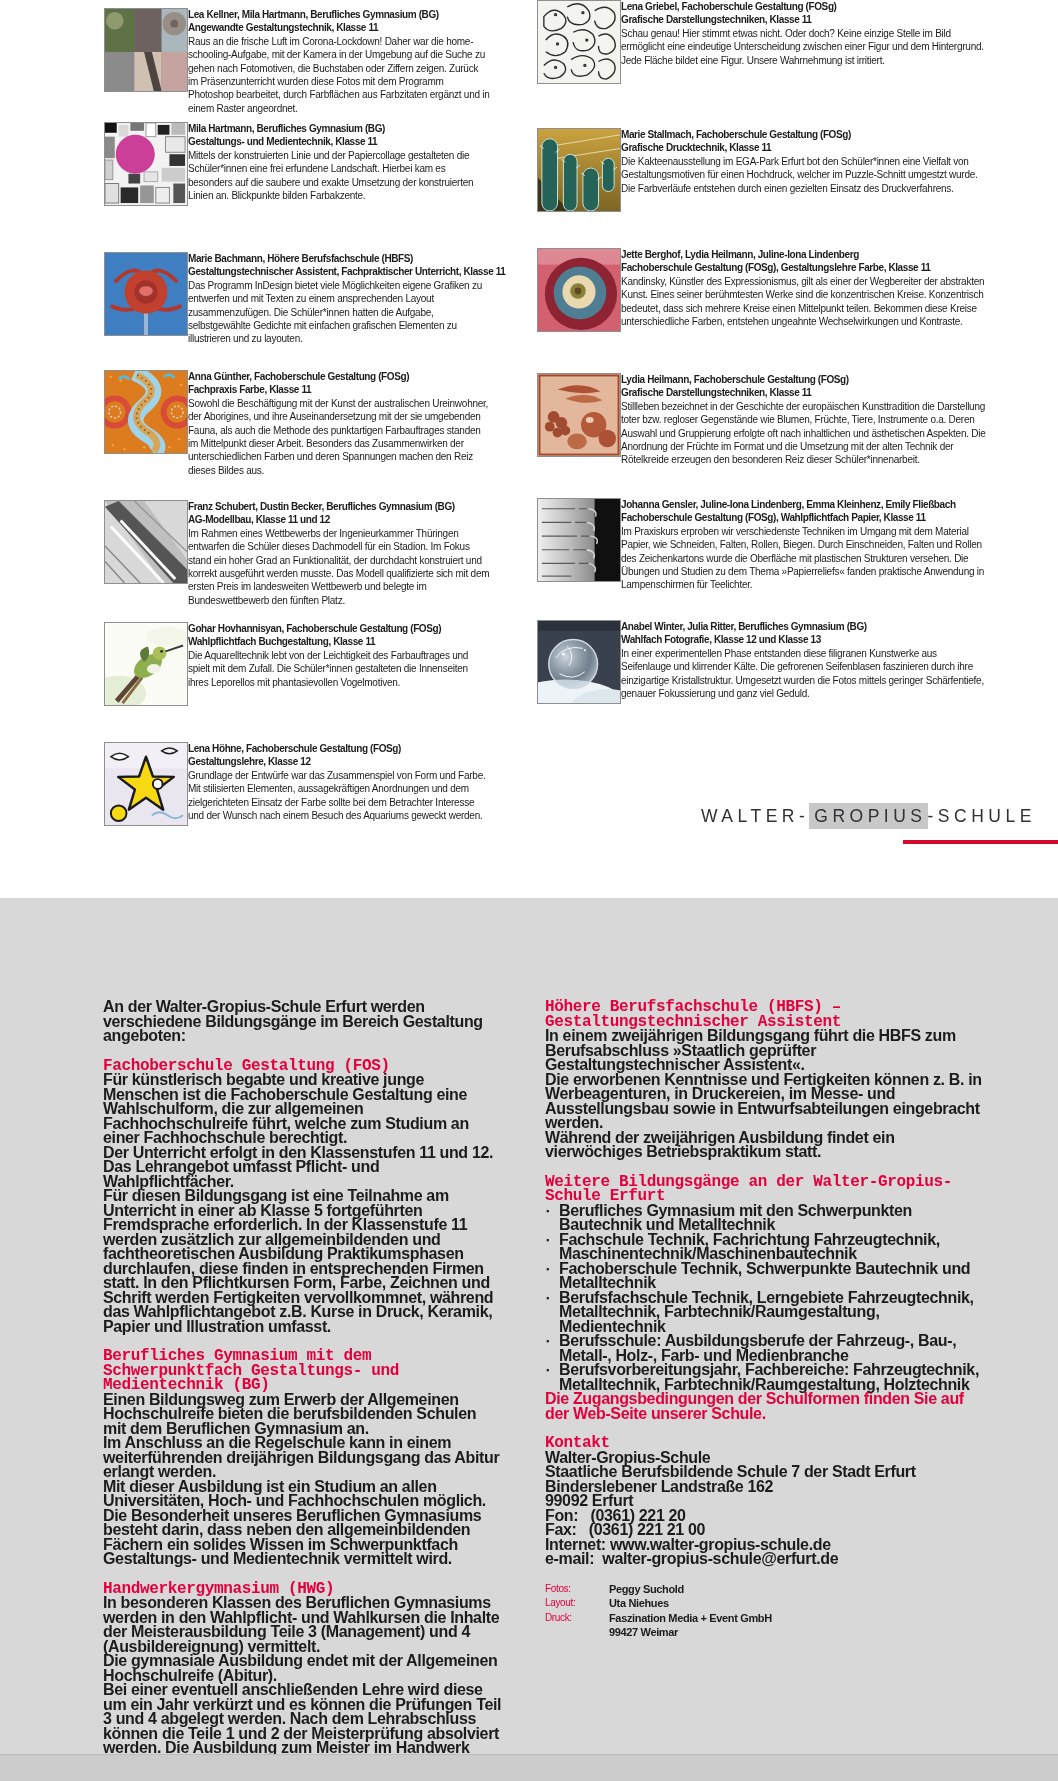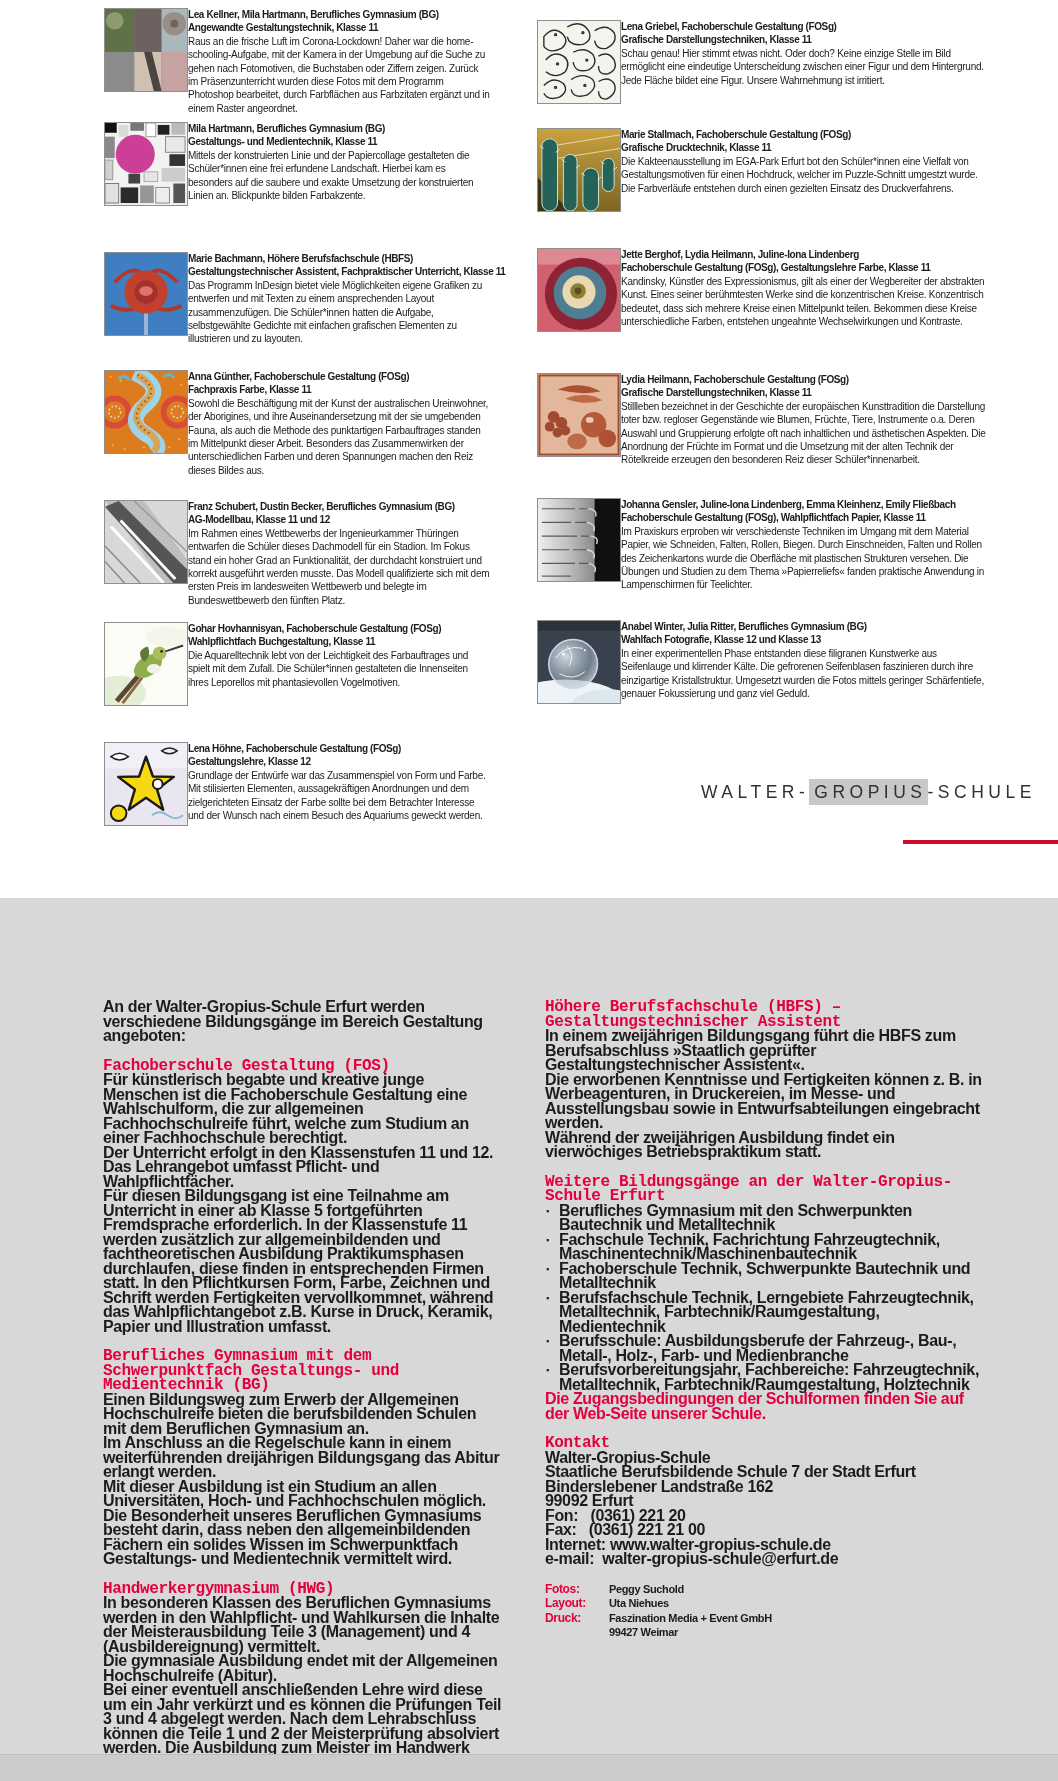--- a/index.html
+++ b/index.html
@@ -9,41 +9,41 @@
   .col{position:absolute;top:0;}
   .col-left{left:104px;width:386px;}
   .col-right{left:537px;width:450px;}
   .entry{position:absolute;left:0;right:0;display:flex;align-items:flex-start;}
   .thumb{width:84px;height:84px;flex:0 0 auto;border:1px solid #8f8f8f;box-sizing:border-box;background:#fff;}
   .thumb svg{display:block;width:100%;height:100%;}
   .etext{flex:1 1 auto;min-width:0;}
   .etext h4{margin:0;font-size:10px;font-weight:bold;line-height:13.4px;letter-spacing:-0.4px;white-space:nowrap;}
   .etext p{margin:0;font-size:10px;line-height:13.4px;letter-spacing:-0.25px;}
   
-  .logo{position:absolute;left:701px;top:782px;font-size:17.5px;letter-spacing:4.5px;
+  .logo{position:absolute;left:701px;top:806px;font-size:17.5px;letter-spacing:4.5px;
         color:#2f3235;white-space:nowrap;}
   .logo .hl{background:#c8c8c8;padding:3px 1px 3px 5px;}
   .logo-rule{position:absolute;left:903px;top:840px;width:155px;height:4px;background:#d10a2e;}
   
   .info{position:absolute;left:0;top:898px;width:1058px;height:883px;background:#d8d8d8;}
   .info-col{position:absolute;top:102px;}
   .info-left{left:103px;width:400px;}
   .info-right{left:545px;width:445px;}
   .info p,.info li,.info h3{margin:0;font-size:16px;font-weight:bold;line-height:14.5px;letter-spacing:-0.35px;}
   .info h3{color:#e3003c;margin-top:15px;font-family:Liberation Mono, monospace;}
   .red{color:#e3003c;}
   .intro{font-weight:bold;}
   .note{margin-top:15px;}
   .plist{list-style:none;margin:0;padding:0;}
   .plist li{position:relative;padding-left:14px;}
   .plist li::before{content:"▪";position:absolute;left:1px;top:0;font-size:9px;}
   .pre{white-space:pre-wrap;}
   .credits{margin-top:15px;}
   .credit-row{display:flex;}
-  .credit-label{flex:0 0 64px;color:#e3003c;font-weight:bold;font-size:12px;line-height:14.5px;letter-spacing:-0.35px;}
+  .credit-label{flex:0 0 64px;color:#e3003c;font-weight:normal;font-size:10px;line-height:14.5px;letter-spacing:-0.35px;}
   .credit-value{font-weight:bold;font-size:11px;line-height:14.5px;letter-spacing:-0.35px;}
   .page-edge{position:absolute;left:0;bottom:0;width:100%;height:26px;background:#cccccc;border-top:1px solid #bdbdbd;}
 </style>
 </head>
 <body>
 
 <div class="page">
 
   <div class="col col-left">
 
@@ -216,21 +216,21 @@
       <div class="etext">
         <h4>Lena Höhne, Fachoberschule Gestaltung (FOSg)</h4>
         <h4>Gestaltungslehre, Klasse 12</h4>
         <p>Grundlage der Entwürfe war das Zusammenspiel von Form und Farbe. Mit stilisierten Elementen, aussagekräftigen Anordnungen und dem zielgerichteten Einsatz der Farbe sollte bei dem Betrachter Interesse und der Wunsch nach einem Besuch des Aquariums geweckt werden.</p>
       </div>
     </article>
   </div>
 
   <div class="col col-right">
 
-    <article class="entry" style="top:20px">
+    <article class="entry" style="top:0">
       <div class="thumb">
         <svg viewBox="0 0 84 84">
             <rect width="84" height="84" fill="#f4f4ef"></rect>
             <g stroke="#2b2b2b" stroke-width="1.4" fill="none">
               <path d="M6 16 q10 -12 20 -2 q6 8 -2 14 q-12 6 -18 -2 z"></path>
               <path d="M30 6 q14 -8 22 4 q4 10 -6 14 q-14 2 -16 -8"></path>
               <path d="M58 10 q12 -8 20 2 q4 10 -8 16 q-10 2 -12 -8"></path>
               <path d="M8 40 q8 -10 18 -4 q8 6 2 16 q-10 8 -20 0"></path>
               <path d="M36 32 q12 -6 20 2 q6 10 -4 16 q-14 4 -16 -8"></path>
               <path d="M62 36 q10 -6 16 4 q4 10 -6 14 q-10 2 -10 -8"></path>

